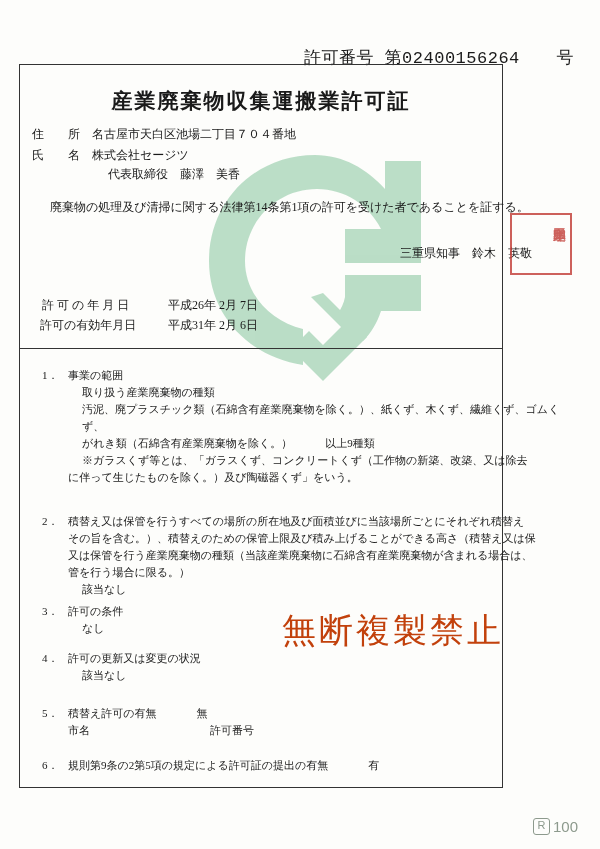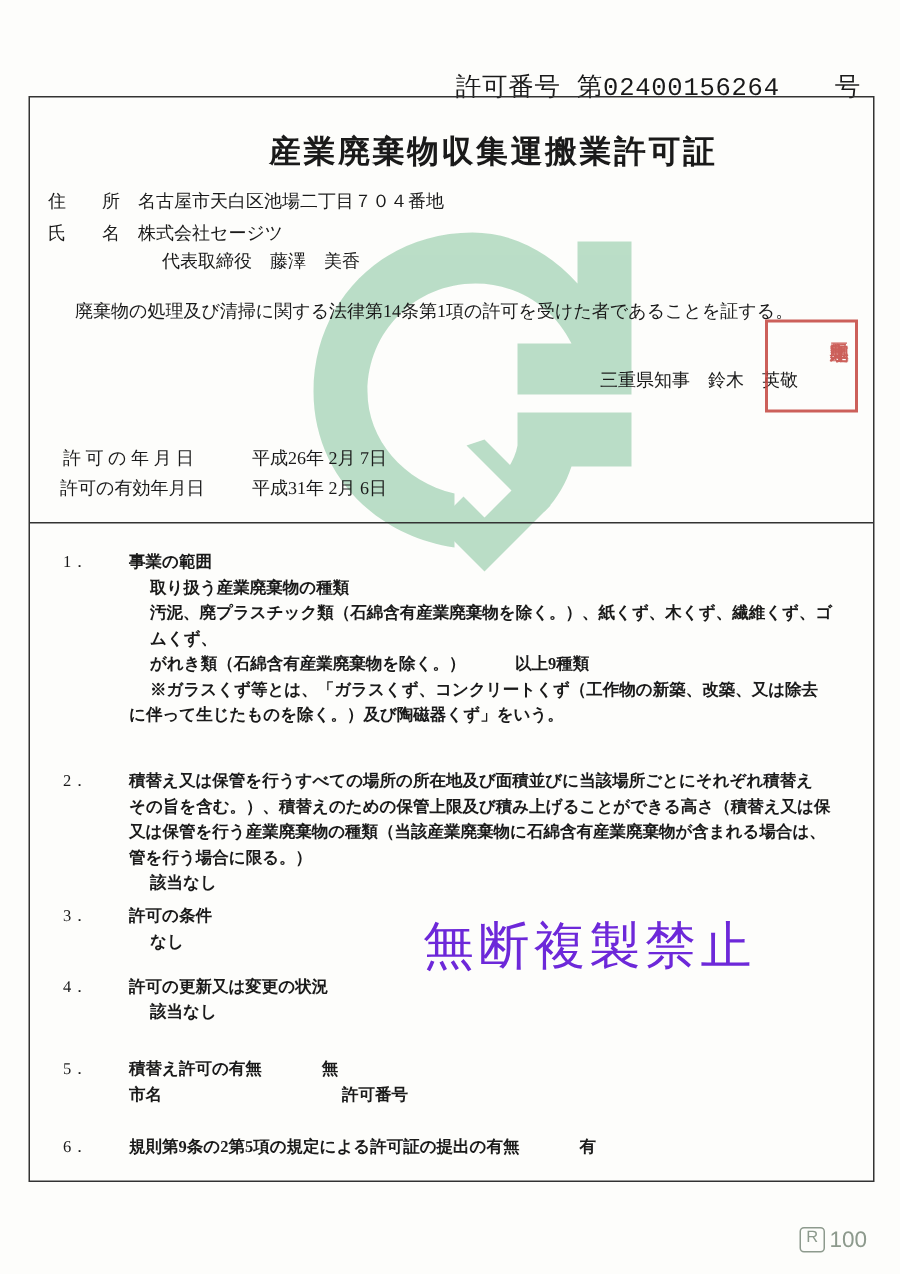--- a/index.html
+++ b/index.html
@@ -35,25 +35,24 @@
   }
   .permit-no .no-tail {
     margin-left: 26px;
   }
 
   
   .frame {
     position: absolute;
     left: 19px;
     top: 64px;
-    width: 564px;
+    width: 484px;
     height: 724px;
     border: 1.2px solid #333;
     box-sizing: border-box;
-    padding-left: 28px;
   }
   .divider {
     position: absolute;
     left: 0;
     top: 283px;
     width: 100%;
     border-top: 1.2px solid #333;
   }
 
   
@@ -138,44 +137,43 @@
     position: absolute;
     font-size: 11px;
     line-height: 1.55;
   }
   .item .num {
     position: absolute;
     left: 0;
     top: 0;
   }
   .item .body {
-    margin-left: 44px;
+    margin-left: 26px;
     display: block;
-    font-weight: bold;
   }
   .ind1 { padding-left: 14px; display: block; }
   .ind2 { padding-left: 0px; display: block; }
 
   .i1 { left: 22px; top: 302px; width: 520px; }
   .i2 { left: 22px; top: 448px; width: 520px; }
   .i3 { left: 22px; top: 538px; width: 520px; }
   .i4 { left: 22px; top: 585px; width: 520px; }
   .i5 { left: 22px; top: 640px; width: 520px; }
   .i6 { left: 22px; top: 692px; width: 520px; }
   .inline-gap-sm { display: inline-block; width: 40px; }
   .inline-gap-lg { display: inline-block; width: 120px; }
 
   
   .watermark {
     position: absolute;
     left: 282px;
     top: 608px;
     font-size: 34px;
     letter-spacing: 3px;
-    color: #6d28d9;
+    color: #c2410c;
     white-space: nowrap;
     font-family: "Liberation Serif", serif;
   }
 
   
   .footer-logo {
     position: absolute;
     right: 22px;
     bottom: 14px;
     display: flex;

